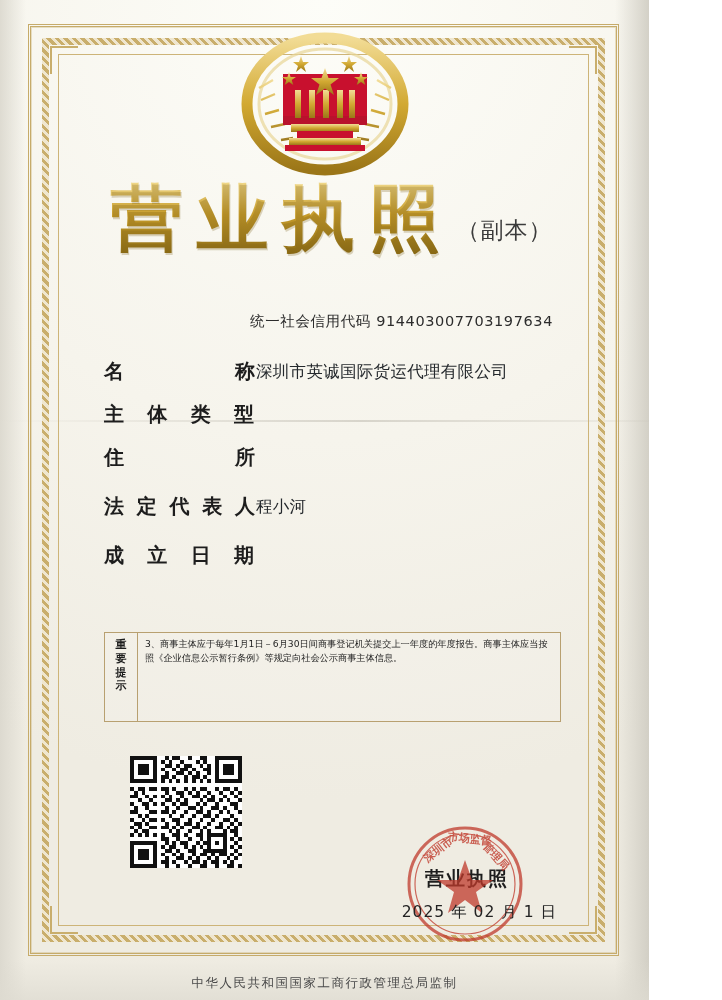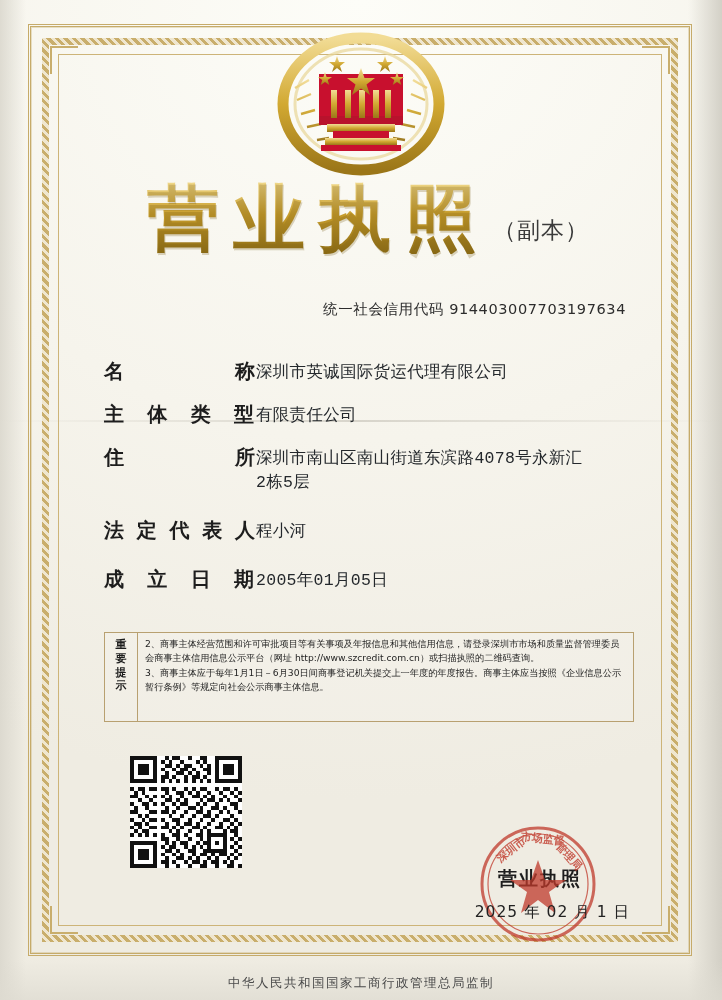--- a/index.html
+++ b/index.html
@@ -10,21 +10,21 @@
   body {
     width: 722px;
     height: 1000px;
     overflow: hidden;
     font-family: "DejaVu Sans", "Liberation Sans", sans-serif;
   }
 
   
   .page {
     position: relative;
-    width: 722px;
+    width: 649px;
     height: 1000px;
     background:
       radial-gradient(120% 80% at 50% 0%, #fdfdf8 0%, #f6f4ec 55%, #efece2 100%);
     overflow: hidden;
   }
   .paper-shadow-left {
     position: absolute; left: 0; top: 0; width: 26px; height: 1000px;
     background: linear-gradient(90deg, #d9d6cc 0%, rgba(247,245,238,0) 100%);
     opacity: .85;
   }
@@ -104,21 +104,21 @@
     font-family: "DejaVu Serif", "Liberation Serif", serif;
     font-size: 23px;
     color: #3b3b3b;
     margin-left: 2px;
     margin-bottom: 8px;
     letter-spacing: 1px;
     margin-top: 26px;
   }
 
   .credit-code {
-    position: absolute; right: 96px; top: 300px;
+    position: absolute; right: 96px; top: 312px;
     font-family: "DejaVu Sans", "Liberation Sans", sans-serif;
     font-size: 14.5px;
     color: #2c2c2c;
     letter-spacing: .6px;
   }
 
   
   .fields {
     position: absolute; left: 104px; right: 92px; top: 358px;
   }
@@ -298,64 +298,59 @@
       <div class="field-value">深圳市英诚国际货运代理有限公司</div>
     </div>
 
     <div class="field">
       <div class="field-label tight">
         <span>主</span>
         <span>体</span>
         <span>类</span>
         <span>型</span>
       </div>
-      <div class="field-value">有限责任公司</div>
     </div>
 
     <div class="field gap-big">
       <div class="field-label">
         <span>住</span>
         <span>所</span>
       </div>
-      <div class="field-value" style="white-space: pre-line;">深圳市南山区南山街道东滨路4078号永新汇
-2栋5层</div>
     </div>
 
     <div class="field gap-big">
       <div class="field-label">
         <span>法</span>
         <span>定</span>
         <span>代</span>
         <span>表</span>
         <span>人</span>
       </div>
       <div class="field-value">程小河</div>
     </div>
 
     <div class="field">
       <div class="field-label tight">
         <span>成</span>
         <span>立</span>
         <span>日</span>
         <span>期</span>
       </div>
-      <div class="field-value">2005年01月05日</div>
     </div>
 
   </div>
 
   <div class="notice">
     <div class="notice-side">
       <div>重</div>
       <div>要</div>
       <div>提</div>
       <div>示</div>
     </div>
     <div class="notice-body">
-      <p>2、商事主体经营范围和许可审批项目等有关事项及年报信息和其他信用信息，请登录深圳市市场和质量监督管理委员会商事主体信用信息公示平台（网址 http://www.szcredit.com.cn）或扫描执照的二维码查询。</p>
       <p>3、商事主体应于每年1月1日－6月30日间商事登记机关提交上一年度的年度报告。商事主体应当按照《企业信息公示暂行条例》等规定向社会公示商事主体信息。</p>
     </div>
   </div>
 
   <div class="qr">
     <svg width="112" height="112" viewBox="0 0 29 29" shape-rendering="crispEdges">
       <rect width="29" height="29" fill="#ffffff"></rect>
       <g fill="#111111">
 
         <path d="M0 0h7v7h-7z"></path>

